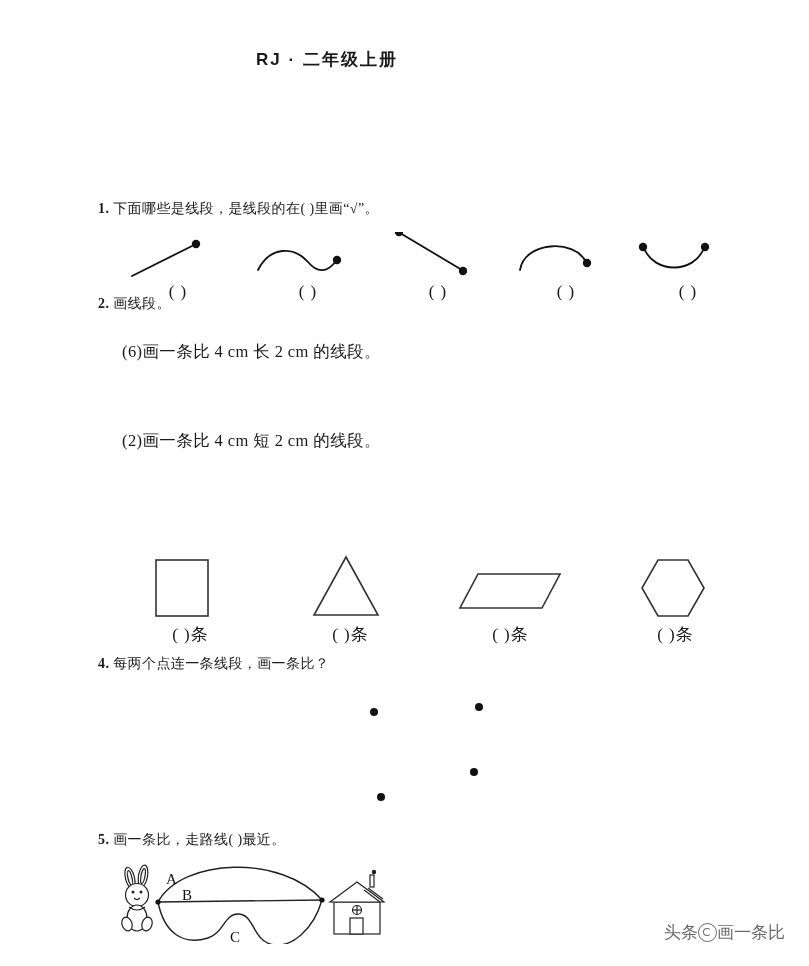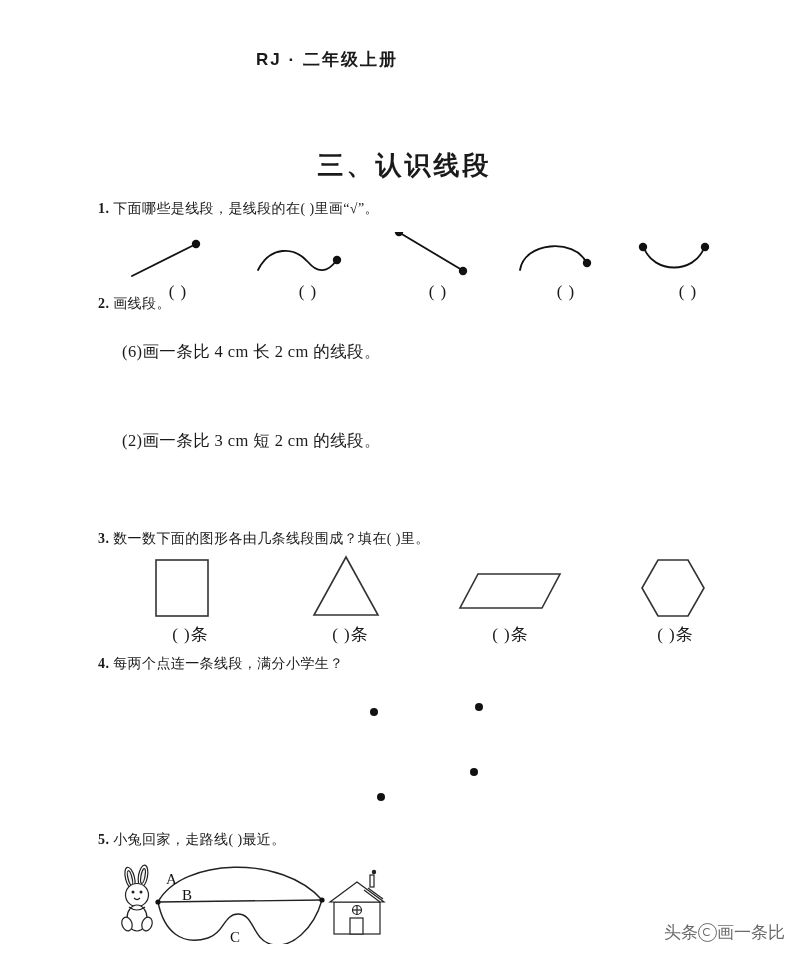--- a/index.html
+++ b/index.html
@@ -181,21 +181,20 @@
     border-right-color: transparent;
   }
 </style>
 </head>
 <body>
 
 <div class="page">
 
   <div class="header">RJ · 二年级上册</div>
 
-  <div class="title">三、认识线段</div>
 
   <div class="q" id="q1">
     <span class="num">1.</span>
     <span>下面哪些是线段，是线段的在(        )里画“√”。</span>
   </div>
 
   <div class="figrow1">
 
     <div class="fig1cell" style="left:0px;">
       <svg width="120" height="52" viewBox="0 0 120 52">
@@ -239,26 +238,22 @@
       <span class="brk">(        )</span>
     </div>
 
   </div>
 
   <div class="q" id="q2">
     <span class="num">2.</span>
     <span>画线段。</span>
   </div>
   <div class="sub" id="q2a">(6)画一条比 4 cm 长 2 cm 的线段。</div>
-  <div class="sub" id="q2b">(2)画一条比 3 cm 短 2 cm 的线段。</div>
-
-  <div class="q" id="q3">
-    <span class="num">3.</span>
-    <span>数一数下面的图形各由几条线段围成？填在(        )里。</span>
-  </div>
+  <div class="sub" id="q2b">(2)画一条比 4 cm 短 2 cm 的线段。</div>
+
 
   <div class="figrow3">
 
     <div class="fig3cell" style="left:0px;">
       <svg width="145" height="72" viewBox="0 0 145 72">
         <rect x="38" y="8" width="52" height="56" fill="none" stroke="#333" stroke-width="1.6"></rect>
       </svg>
       <span class="brk3">(        )条</span>
     </div>
 
@@ -280,33 +275,33 @@
       <svg width="145" height="72" viewBox="0 0 145 72">
         <polygon points="55,8 85,8 101,36 85,64 55,64 39,36" fill="none" stroke="#333" stroke-width="1.6"></polygon>
       </svg>
       <span class="brk3">(        )条</span>
     </div>
 
   </div>
 
   <div class="q" id="q4">
     <span class="num">4.</span>
-    <span>每两个点连一条线段，满分小学生？</span>
+    <span>每两个点连一条线段，画一条比？</span>
   </div>
 
   <div class="dots" id="dot-field">
       <span class="dot" style="left: 40px; top: 18px;"></span>
       <span class="dot" style="left: 145px; top: 13px;"></span>
       <span class="dot" style="left: 140px; top: 78px;"></span>
       <span class="dot" style="left: 47px; top: 103px;"></span>
     </div>
 
   <div class="q" id="q5">
     <span class="num">5.</span>
-    <span>小兔回家，走路线(        )最近。</span>
+    <span>画一条比，走路线(        )最近。</span>
   </div>
 
   <div class="scene">
     <svg width="275" height="82" viewBox="0 0 275 82">
 
       <g stroke="#222" stroke-width="1.2" fill="#fff">
         <ellipse cx="18" cy="16" rx="4.5" ry="11" transform="rotate(-14 18 16)"></ellipse>
         <ellipse cx="18" cy="16" rx="2" ry="7.5" transform="rotate(-14 18 16)" fill="#f0f0f0"></ellipse>
         <ellipse cx="31" cy="14" rx="4.5" ry="11" transform="rotate(10 31 14)"></ellipse>
         <ellipse cx="31" cy="14" rx="2" ry="7.5" transform="rotate(10 31 14)" fill="#f0f0f0"></ellipse>

